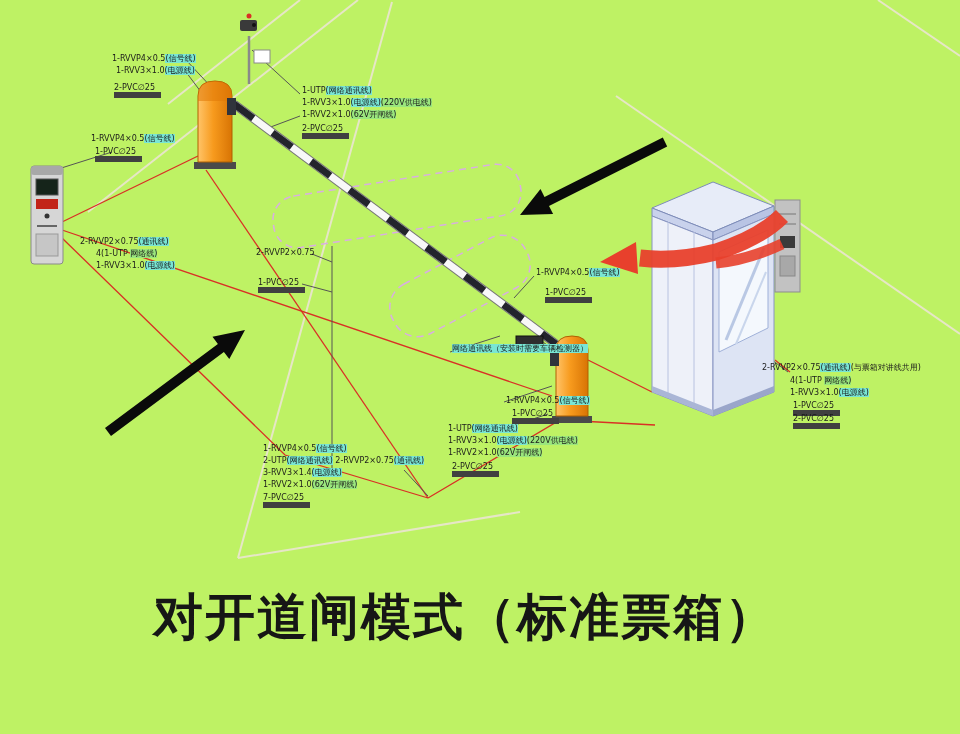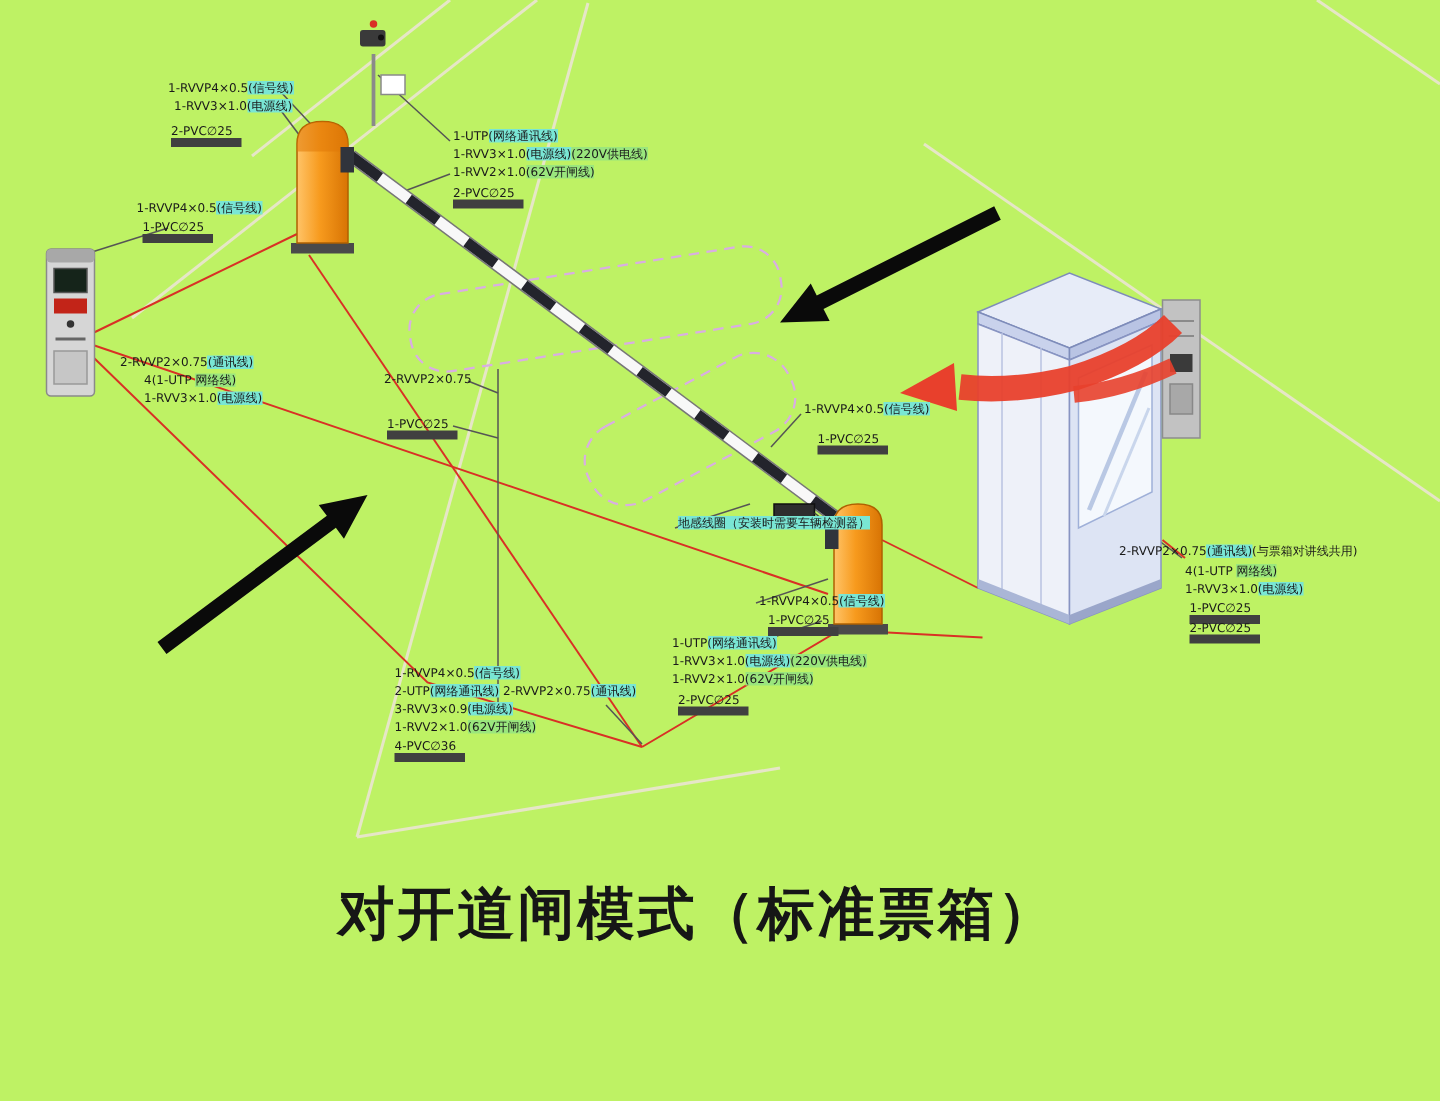--- a/index.html
+++ b/index.html
@@ -5,21 +5,21 @@
   html,body{margin:0;padding:0;}
   body{background:#f4f3ef;font-family:"DejaVu Sans","Liberation Sans",sans-serif;}
   #stage{position:relative;width:960px;height:734px;background:#bef264;overflow:hidden;}
   #diagram-svg{position:absolute;left:0;top:0;}
   .lbl{position:absolute;font-size:8px;line-height:1.15;color:#1a1a1a;white-space:nowrap;letter-spacing:0;}
   .lbl .hc{background:#79e6d4;}
   .lbl .hg{background:#9ae67d;}
   .lbl .hc:empty,.lbl .hg:empty{background:none;}
   .lbl.ul{border-bottom:6px solid #404040;padding-right:6px;}
   .title{position:absolute;left:150px;top:584px;width:630px;text-align:center;
-         font-size:38px;font-weight:600;color:#161616;letter-spacing:2px;
+         font-size:50px;font-weight:600;color:#161616;letter-spacing:2px;
          font-family:"DejaVu Sans","Liberation Sans",sans-serif;}
 </style>
 </head>
 <body>
 
 <div id="stage">
 
   <svg id="diagram-svg" width="960" height="734" viewBox="0 0 960 734">
     <defs>
       <linearGradient id="go" x1="0" y1="0" x2="1" y2="0">
@@ -162,37 +162,37 @@
   <div class="lbl" style="left:80px;top:237px"><span>2-RVVP2×0.75</span><span class="hc">(通讯线)</span></div>
   <div class="lbl" style="left:96px;top:249px"><span>4(1-UTP </span><span class="hg">网络线)</span></div>
   <div class="lbl" style="left:96px;top:261px"><span>1-RVV3×1.0</span><span class="hc">(电源线)</span></div>
 
   <div class="lbl" style="left:256px;top:248px"><span>2-RVVP2×0.75</span></div>
   <div class="lbl ul" style="left:258px;top:278px"><span>1-PVC∅25</span></div>
 
   <div class="lbl" style="left:536px;top:268px"><span>1-RVVP4×0.5</span><span class="hc">(信号线)</span></div>
   <div class="lbl ul" style="left:545px;top:288px"><span>1-PVC∅25</span></div>
 
-  <div class="lbl" style="left:452px;top:344px"><span class="hc">地感线圈（安装时需要车辆检测器）</span></div>
+  <div class="lbl" style="left:452px;top:344px"><span class="hc">网络通讯线（安装时需要车辆检测器）</span></div>
 
   <div class="lbl" style="left:506px;top:396px"><span>1-RVVP4×0.5</span><span class="hc">(信号线)</span></div>
   <div class="lbl ul" style="left:512px;top:409px"><span>1-PVC∅25</span></div>
 
   <div class="lbl" style="left:448px;top:424px"><span>1-UTP</span><span class="hc">(网络通讯线)</span></div>
   <div class="lbl" style="left:448px;top:436px"><span>1-RVV3×1.0</span><span class="hc">(电源线)</span><span class="hg">(220V供电线)</span></div>
   <div class="lbl" style="left:448px;top:448px"><span>1-RVV2×1.0</span><span class="hg">(62V开闸线)</span></div>
   <div class="lbl ul" style="left:452px;top:462px"><span>2-PVC∅25</span></div>
 
   <div class="lbl" style="left:263px;top:444px"><span>1-RVVP4×0.5</span><span class="hc">(信号线)</span></div>
   <div class="lbl" style="left:263px;top:456px"><span>2-UTP</span><span class="hc">(网络通讯线)</span><span> 2-RVVP2×0.75</span><span class="hc">(通讯线)</span></div>
-  <div class="lbl" style="left:263px;top:468px"><span>3-RVV3×0.9</span><span class="hc">(电源线)</span></div>
+  <div class="lbl" style="left:263px;top:468px"><span>3-RVV3×1.4</span><span class="hc">(电源线)</span></div>
   <div class="lbl" style="left:263px;top:480px"><span>1-RVV2×1.0</span><span class="hg">(62V开闸线)</span></div>
-  <div class="lbl ul" style="left:263px;top:493px"><span>4-PVC∅36</span></div>
+  <div class="lbl ul" style="left:263px;top:493px"><span>7-PVC∅25</span></div>
 
-  <div class="lbl" style="left:746px;top:363px"><span>2-RVVP2×0.75</span><span class="hc">(通讯线)</span><span>(与票箱对讲线共用)</span></div>
+  <div class="lbl" style="left:762px;top:363px"><span>2-RVVP2×0.75</span><span class="hc">(通讯线)</span><span>(与票箱对讲线共用)</span></div>
   <div class="lbl" style="left:790px;top:376px"><span>4(1-UTP </span><span class="hg">网络线)</span></div>
   <div class="lbl" style="left:790px;top:388px"><span>1-RVV3×1.0</span><span class="hc">(电源线)</span></div>
   <div class="lbl ul" style="left:793px;top:401px"><span>1-PVC∅25</span></div>
   <div class="lbl ul" style="left:793px;top:414px"><span>2-PVC∅25</span></div>
 
   <div class="title">对开道闸模式（标准票箱）</div>
 
 </div>
 
 </body></html>

